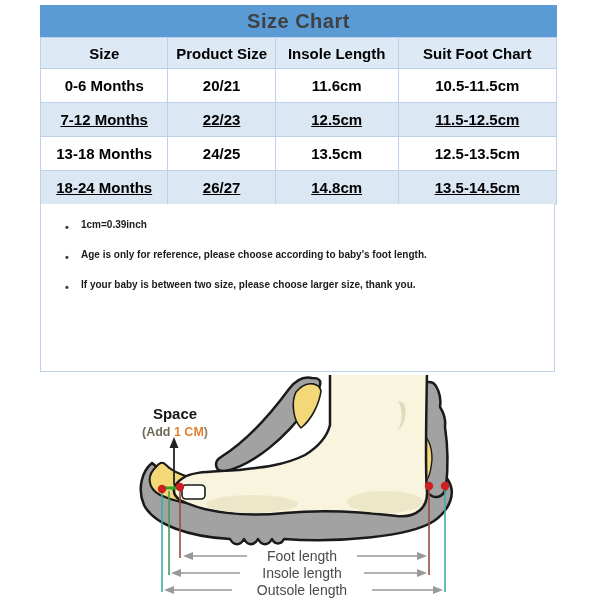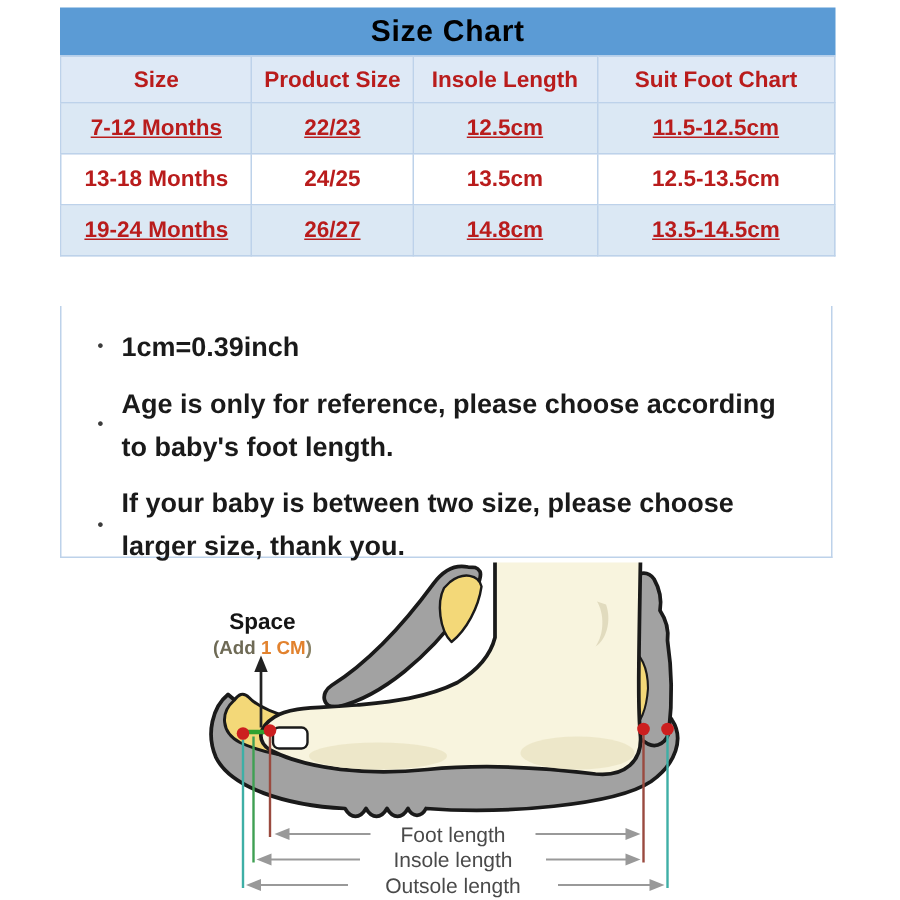--- a/index.html
+++ b/index.html
@@ -4,41 +4,41 @@
 <style>
   html,body{margin:0;padding:0;}
   body{
     width:600px;height:600px;background:#ffffff;position:relative;overflow:hidden;
     font-family:"Liberation Sans","DejaVu Sans",sans-serif;
     -webkit-font-smoothing:antialiased;
   }
   .sheet{position:absolute;left:40px;top:5px;width:517px;}
   .title-bar{
     height:32px;line-height:32px;background:var(--title_bar,#5B9BD5);
-    text-align:center;font-size:20px;font-weight:bold;color:#000000;letter-spacing:.5px;
+    text-align:center;font-size:20px;font-weight:bold;color:#404040;letter-spacing:.5px;
   }
   table.size-table{
     width:100%;border-collapse:collapse;table-layout:fixed;
-    font-size:15px;font-weight:bold;color:#b91c1c;
+    font-size:15px;font-weight:bold;color:#000000;
   }
   table.size-table th,table.size-table td{
     border:1px solid var(--border,#BDD2EA);text-align:center;padding:0;
   }
   table.size-table th{height:30px;background:var(--header_bg,#DEE9F6);}
   table.size-table td{height:33px;background:#ffffff;}
   table.size-table tr.alt td{background:var(--row_alt_bg,#DBE8F4);text-decoration:underline;}
   col.c1{width:24.7%}col.c2{width:20.8%}col.c3{width:23.8%}col.c4{width:30.7%}
   .notes-box{
     position:absolute;left:40px;top:204px;width:515px;height:168px;
     border:1px solid var(--border,#BDD2EA);border-top:none;background:#fff;
     box-sizing:border-box;padding:13px 16px 8px 24px;
   }
   .note-item{
-    display:flex;align-items:center;
-    font-size:18px;font-weight:bold;color:#1a1a1a;line-height:1.6;margin-bottom:9px;
+    display:flex;align-items:flex-start;
+    font-size:10px;font-weight:bold;color:#1a1a1a;line-height:1.6;margin-bottom:9px;
   }
   .note-item .bullet{
     flex:0 0 auto;width:16px;color:#3c3c3c;font-size:11px;line-height:21px;
   }
   .note-item .bullet::before{content:"•";}
   .note-text{flex:1 1 auto;}
   .diagram{position:absolute;left:0;top:375px;width:600px;height:225px;}
   svg text{font-family:"Liberation Sans","DejaVu Sans",sans-serif;}
   .dim-label{font-size:14px;fill:#4a4a4a;}
   .space-title{font-size:15px;font-weight:bold;fill:#151515;}
@@ -58,34 +58,40 @@
       </colgroup>
     <thead>
       <tr>
         <th>Size</th>
         <th>Product Size</th>
         <th>Insole Length</th>
         <th>Suit Foot Chart</th>
       </tr>
     </thead>
     <tbody>
+      <tr>
+        <td>0-6 Months</td>
+        <td>20/21</td>
+        <td>11.6cm</td>
+        <td>10.5-11.5cm</td>
+      </tr>
       <tr class="alt">
         <td>7-12 Months</td>
         <td>22/23</td>
         <td>12.5cm</td>
         <td>11.5-12.5cm</td>
       </tr>
       <tr>
         <td>13-18 Months</td>
         <td>24/25</td>
         <td>13.5cm</td>
         <td>12.5-13.5cm</td>
       </tr>
       <tr class="alt">
-        <td>19-24 Months</td>
+        <td>18-24 Months</td>
         <td>26/27</td>
         <td>14.8cm</td>
         <td>13.5-14.5cm</td>
       </tr>
     </tbody>
   </table>
 </div>
 
 <div class="notes-box">
   <div class="note-item">

